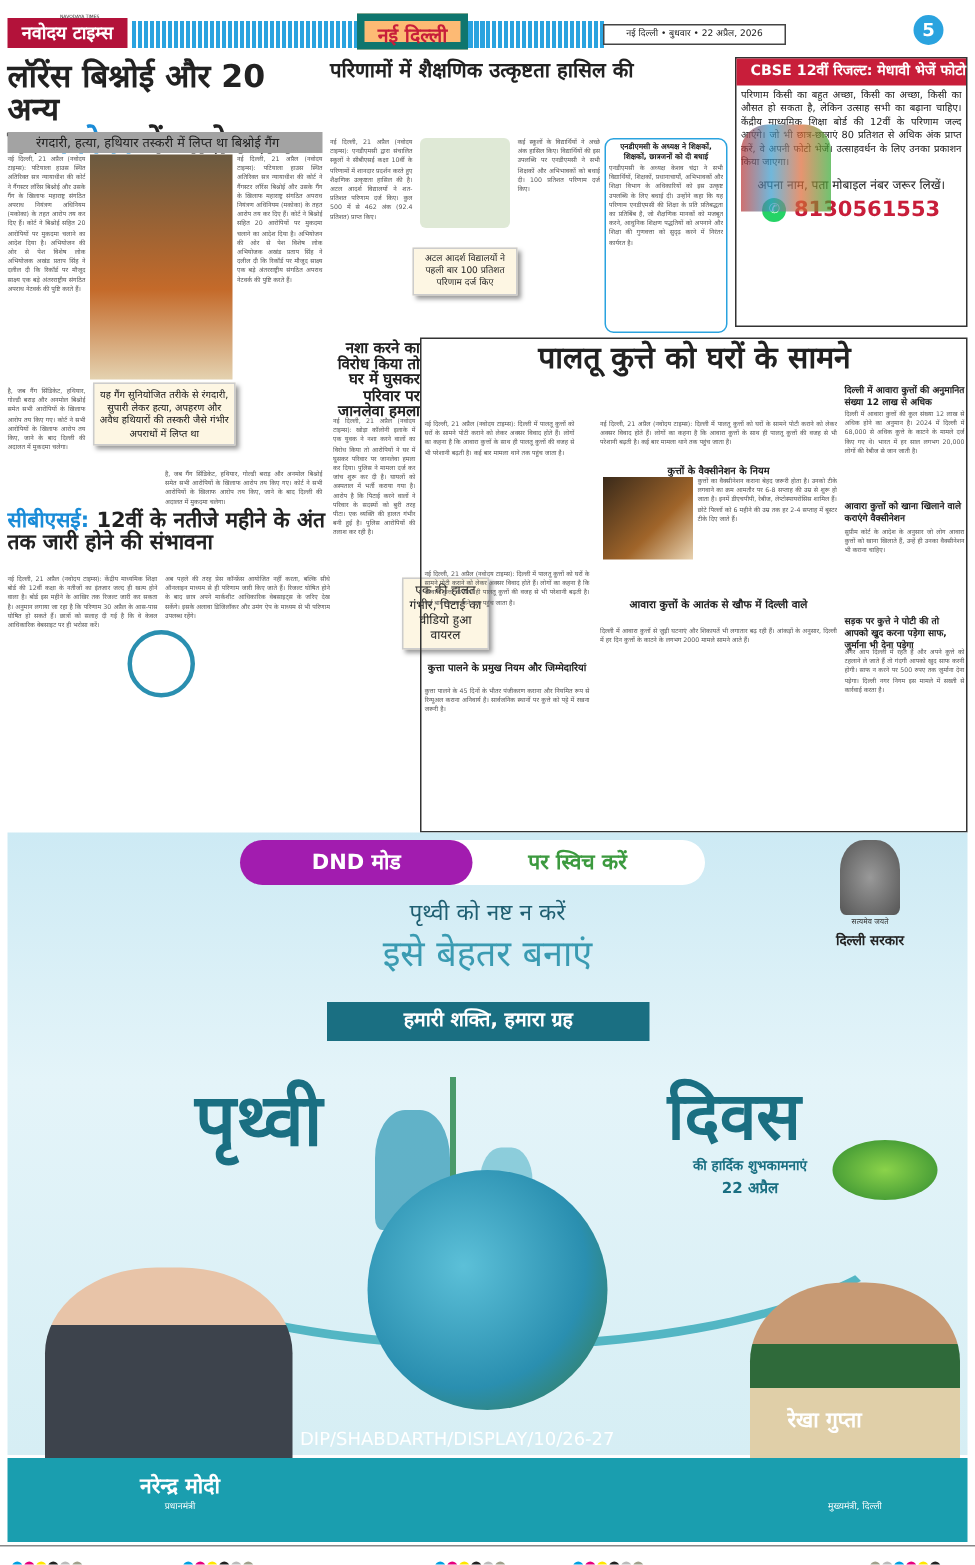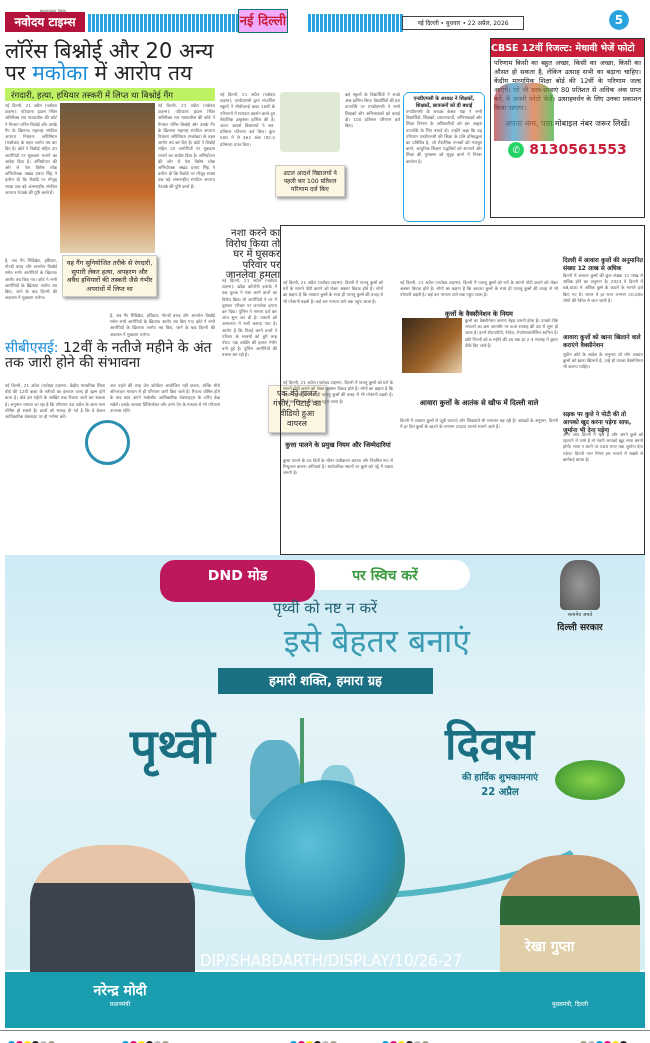--- a/index.html
+++ b/index.html
@@ -2,52 +2,52 @@
 <html><head>
 <meta charset="utf-8">
 <style>
 *{margin:0;padding:0;box-sizing:border-box}
 body{width:650px;height:1043px;background:#fff;font-family:"DejaVu Sans",sans-serif;color:#222;position:relative;overflow:hidden}
 .abs{position:absolute}
 
 .masthead{left:5px;top:12px;width:80px;height:20px;background:#b3123a;color:#fff;font-weight:bold;font-size:12px;text-align:center;line-height:20px}
 .mast-sub{left:40px;top:9px;font-size:3px;color:#333}
 .stripe{top:14px;height:18px;background:repeating-linear-gradient(90deg,#2aa3df 0 3px,#fff 3px 4px)}
-.city-tab{left:238px;top:9px;width:50px;height:24px;border:1px solid #0f766e;background:#f0abfc;color:#c81e3a;font-weight:bold;font-size:13px;text-align:center;line-height:22px}
+.city-tab{left:238px;top:9px;width:74px;height:24px;border:5px solid #0f766e;background:#fdba74;color:#c81e3a;font-weight:bold;font-size:13px;text-align:center;line-height:22px}
 .dateline{left:402px;top:16px;width:122px;height:14px;border:1px solid #444;background:#fff;font-size:6px;line-height:12px;text-align:center;color:#222}
 .pageno{left:609px;top:10px;width:20px;height:20px;border-radius:50%;background:#2aa3df;color:#fff;font-weight:bold;font-size:12px;text-align:center;line-height:20px}
 
-.h1{font-family:"DejaVu Sans",sans-serif;font-weight:normal;color:#222;line-height:1.05}
+.h1{font-family:"DejaVu Sans",sans-serif;font-weight:bold;color:#222;line-height:1.05}
 .blue{color:#1a8cd8}
-.sub-band{background:#bef264;font-size:8.5px;color:#222;padding:1px 6px}
+.sub-band{background:#a3a3a3;font-size:8.5px;color:#222;padding:1px 19px}
 .col-text{font-size:4.2px;line-height:6.2px;color:#555;text-align:justify;overflow:hidden;font-family:"DejaVu Sans",sans-serif}
 .callout{background:#fdf6e3;border:1px solid #ccc;box-shadow:2px 2px 3px #999;font-size:8px;line-height:10px;text-align:center;color:#222;padding:3px}
 .cbse-box{left:490px;top:38px;width:155px;height:180px;border:1px solid #333}
-.cbse-title{background:#c81e3a;color:#fff;font-weight:bold;font-size:9.5px;height:18px;line-height:18px;text-align:left}
+.cbse-title{background:#c81e3a;color:#fff;font-weight:bold;font-size:9.5px;height:18px;line-height:18px;text-align:right}
 .cbse-body{font-size:6.5px;line-height:9px;padding:2px 3px;color:#222;text-align:justify}
 .phone{color:#c81e3a;font-weight:bold;font-size:14px}
 .wa{width:16px;height:16px;border-radius:50%;background:#25d366;display:inline-block;vertical-align:middle;color:#fff;font-size:9px;text-align:center;line-height:16px}
 .dog-box{left:280px;top:225px;width:365px;height:330px;border:1px solid #333}
 .subhead{font-weight:bold;font-size:6.5px;color:#222;text-align:center}
 
 .ad{left:5px;top:555px;width:640px;height:415px;background:linear-gradient(180deg,#cdeaf4 0%,#e4f4f9 40%,#d6eef4 100%)}
-.dnd{left:160px;top:560px;width:155px;height:42px;border-radius:15px;background:#be185d;color:#fff;font-weight:bold;font-size:14px;text-align:center;line-height:30px}
+.dnd{left:160px;top:560px;width:155px;height:30px;border-radius:15px;background:#a21caf;color:#fff;font-weight:bold;font-size:14px;text-align:center;line-height:30px}
 .dnd2{left:300px;top:560px;width:170px;height:30px;border-radius:0 15px 15px 0;background:#fff;color:#3c9a3f;font-weight:bold;font-size:14px;text-align:center;line-height:30px}
 .ad-l1{left:180px;top:597px;width:290px;text-align:center;font-size:15px;color:#1f5f72}
-.ad-l2{left:180px;top:618px;width:290px;text-align:right;font-size:32px;color:#3a9bb2}
+.ad-l2{left:180px;top:618px;width:290px;text-align:center;font-size:24px;color:#3a9bb2}
 .ad-band{left:218px;top:668px;width:215px;height:26px;background:#1a6f82;color:#fff;font-weight:bold;font-size:13px;text-align:center;line-height:26px}
 .prithvi{left:130px;top:712px;font-size:48px;font-weight:bold;color:#1a6f82}
 .diwas{left:445px;top:712px;font-size:44px;font-weight:bold;color:#1a6f82}
 .wishes{left:440px;top:770px;width:120px;text-align:center;font-size:9px;font-weight:bold;color:#1a6f82}
 .date22{left:440px;top:784px;width:120px;text-align:center;font-size:10px;font-weight:bold;color:#1a6f82}
 .globe{left:245px;top:780px;width:160px;height:160px;border-radius:50%;background:radial-gradient(circle at 40% 40%,#5cc0d8,#2a8fb0 60%,#3b7a3a 100%)}
 .footband{left:5px;top:972px;width:640px;height:56px;background:#1a9eaf}
 .fname{color:#fff;font-weight:bold;font-size:14px}
 .frole{color:#fff;font-size:6px}
-.dip{left:200px;top:952px;color:#fff;font-size:15px}
+.dip{left:200px;top:952px;color:#fff;font-size:12px}
 .swatch{display:inline-block;width:7px;height:7px;border-radius:50%;margin-right:1px}
 .person{border-radius:45% 45% 0 0}
 </style>
 </head>
 <body>
 
 <div class="abs masthead">नवोदय टाइम्स</div>
 <div class="abs mast-sub">NAVODAYA TIMES</div>
 <div class="abs stripe" style="left:88px;width:150px"></div>
 <div class="abs stripe" style="left:308px;width:95px"></div>
@@ -66,46 +66,48 @@
 <div class="abs callout" style="left:62px;top:255px;width:95px;font-size:6.5px;line-height:8.5px">यह गैंग सुनियोजित तरीके से रंगदारी, सुपारी लेकर हत्या, अपहरण और अवैध हथियारों की तस्करी जैसे गंभीर अपराधों में लिप्त था</div>
 <div class="abs col-text" style="left:5px;top:258px;width:52px;height:55px">है, जब गैंग सिंडिकेट, हथियार, गोल्डी बराड़ और अनमोल बिश्नोई समेत सभी आरोपियों के खिलाफ आरोप तय किए गए। कोर्ट ने सभी आरोपियों के खिलाफ आरोप तय किए, जाने के बाद दिल्ली की अदालत में मुकदमा चलेगा।</div>
 <div class="abs col-text" style="left:110px;top:313px;width:105px;height:25px">है, जब गैंग सिंडिकेट, हथियार, गोल्डी बराड़ और अनमोल बिश्नोई समेत सभी आरोपियों के खिलाफ आरोप तय किए गए। कोर्ट ने सभी आरोपियों के खिलाफ आरोप तय किए, जाने के बाद दिल्ली की अदालत में मुकदमा चलेगा।</div>
 
 <div class="abs h1" style="left:5px;top:340px;width:215px;font-size:14px"><span class="blue">सीबीएसई:</span><span> 12वीं के नतीजे महीने के अंत तक जारी होने की संभावना</span></div>
 <div class="abs col-text" style="left:5px;top:383px;width:100px;height:170px">नई दिल्ली, 21 अप्रैल (नवोदय टाइम्स): केंद्रीय माध्यमिक शिक्षा बोर्ड की 12वीं कक्षा के नतीजों का इंतजार जल्द ही खत्म होने वाला है। बोर्ड इस महीने के आखिर तक रिजल्ट जारी कर सकता है। अनुमान लगाया जा रहा है कि परिणाम 30 अप्रैल के आस-पास घोषित हो सकते हैं। छात्रों को सलाह दी गई है कि वे केवल आधिकारिक वेबसाइट पर ही भरोसा करें।</div>
 <div class="abs" style="left:85px;top:420px;width:45px;height:45px;border-radius:50%;border:3px solid #2a8fb0;background:#fff"></div>
 <div class="abs col-text" style="left:110px;top:383px;width:110px;height:170px">अब पहले की तरह प्रेस कॉन्फ्रेंस आयोजित नहीं करता, बल्कि सीधे ऑनलाइन माध्यम से ही परिणाम जारी किए जाते हैं। रिजल्ट घोषित होने के बाद छात्र अपने मार्कशीट आधिकारिक वेबसाइट्स के जरिए देख सकेंगे। इसके अलावा डिजिलॉकर और उमंग ऐप के माध्यम से भी परिणाम उपलब्ध रहेंगे।</div>
 
 <div class="abs h1" style="left:220px;top:40px;width:265px;font-size:13.5px">
+  <div>परिणामों में शैक्षणिक उत्कृष्टता हासिल की</div>
 </div>
 <div class="abs col-text" style="left:220px;top:92px;width:55px;height:120px">नई दिल्ली, 21 अप्रैल (नवोदय टाइम्स): एनडीएमसी द्वारा संचालित स्कूलों ने सीबीएसई कक्षा 10वीं के परिणामों में शानदार प्रदर्शन करते हुए शैक्षणिक उत्कृष्टता हासिल की है। अटल आदर्श विद्यालयों ने शत-प्रतिशत परिणाम दर्ज किए। कुल 500 में से 462 अंक (92.4 प्रतिशत) प्राप्त किए।</div>
 <div class="abs" style="left:280px;top:92px;width:60px;height:60px;background:#dfe9d6;border-radius:4px"></div>
 <div class="abs col-text" style="left:345px;top:92px;width:55px;height:120px">कई स्कूलों के विद्यार्थियों ने अच्छे अंक हासिल किए। विद्यार्थियों की इस उपलब्धि पर एनडीएमसी ने सभी शिक्षकों और अभिभावकों को बधाई दी। 100 प्रतिशत परिणाम दर्ज किए।</div>
 <div class="abs callout" style="left:275px;top:165px;width:70px;font-size:6px;line-height:8px">अटल आदर्श विद्यालयों ने पहली बार 100 प्रतिशत परिणाम दर्ज किए</div>
 <div class="abs" style="left:403px;top:92px;width:82px;height:130px;border:1px solid #2aa3df;border-radius:6px;padding:2px">
   <div class="subhead" style="font-size:5px;line-height:7px">एनडीएमसी के अध्यक्ष ने शिक्षकों, शिक्षकों, छात्रजनों को दी बधाई</div>
   <div class="col-text" style="height:110px">एनडीएमसी के अध्यक्ष केशव चंद्रा ने सभी विद्यार्थियों, शिक्षकों, प्रधानाचार्यों, अभिभावकों और शिक्षा विभाग के अधिकारियों को इस उत्कृष्ट उपलब्धि के लिए बधाई दी। उन्होंने कहा कि यह परिणाम एनडीएमसी की शिक्षा के प्रति प्रतिबद्धता का प्रतिबिंब है, जो शैक्षणिक मानकों को मजबूत करने, आधुनिक शिक्षण पद्धतियों को अपनाने और शिक्षा की गुणवत्ता को सुदृढ़ करने में निरंतर कार्यरत है।</div>
 </div>
 
 <div class="abs cbse-box">
   <div class="cbse-title">CBSE 12वीं रिजल्ट: मेधावी भेजें फोटो</div>
   <div style="position:relative">
     <div class="abs" style="left:3px;top:26px;width:60px;height:58px;background:linear-gradient(90deg,#b33,#39c,#d63,#3a3);border-radius:30% 30% 0 0;opacity:.7"></div>
     <div class="cbse-body">परिणाम किसी का बहुत अच्छा, किसी का अच्छा, किसी का औसत हो सकता है, लेकिन उत्साह सभी का बढ़ाना चाहिए। केंद्रीय माध्यमिक शिक्षा बोर्ड की 12वीं के परिणाम जल्द आएंगे। जो भी छात्र-छात्राएं 80 प्रतिशत से अधिक अंक प्राप्त करें, वे अपनी फोटो भेजें। उत्साहवर्धन के लिए उनका प्रकाशन किया जाएगा।</div>
   </div>
   <div style="font-size:8px;text-align:center;margin-top:2px">अपना नाम, पता मोबाइल नंबर जरूर लिखें।</div>
-  <div style="text-align:center;margin-top:11px"><span class="wa">✆</span> <span class="phone">8130561553</span></div>
+  <div style="text-align:center;margin-top:1px"><span class="wa">✆</span> <span class="phone">8130561553</span></div>
 </div>
 
 <div class="abs h1" style="left:220px;top:228px;width:60px;font-size:10px;text-align:right">नशा करने का विरोध किया तो घर में घुसकर परिवार पर जानलेवा हमला</div>
 <div class="abs col-text" style="left:222px;top:278px;width:55px;height:270px">नई दिल्ली, 21 अप्रैल (नवोदय टाइम्स): खोड़ा कॉलोनी इलाके में एक युवक ने नशा करने वालों का विरोध किया तो आरोपियों ने घर में घुसकर परिवार पर जानलेवा हमला कर दिया। पुलिस ने मामला दर्ज कर जांच शुरू कर दी है। घायलों को अस्पताल में भर्ती कराया गया है। आरोप है कि पिटाई करने वालों ने परिवार के सदस्यों को बुरी तरह पीटा। एक व्यक्ति की हालत गंभीर बनी हुई है। पुलिस आरोपियों की तलाश कर रही है।</div>
 <div class="abs callout" style="left:268px;top:385px;width:58px;font-size:8px;line-height:10px">एक की हालत गंभीर, पिटाई का वीडियो हुआ वायरल</div>
 
 <div class="abs dog-box"></div>
 <div class="abs h1" style="left:288px;top:228px;width:350px;font-size:20px;text-align:center">
+  <div>पालतू कुत्ते को घरों के सामने</div>
 </div>
 <div class="abs col-text" style="left:283px;top:280px;width:100px;height:100px">नई दिल्ली, 21 अप्रैल (नवोदय टाइम्स): दिल्ली में पालतू कुत्तों को घरों के सामने पोटी कराने को लेकर अक्सर विवाद होते हैं। लोगों का कहना है कि आवारा कुत्तों के साथ ही पालतू कुत्तों की वजह से भी परेशानी बढ़ती है। कई बार मामला थाने तक पहुंच जाता है।</div>
 <div class="abs col-text" style="left:283px;top:380px;width:110px;height:60px">नई दिल्ली, 21 अप्रैल (नवोदय टाइम्स): दिल्ली में पालतू कुत्तों को घरों के सामने पोटी कराने को लेकर अक्सर विवाद होते हैं। लोगों का कहना है कि आवारा कुत्तों के साथ ही पालतू कुत्तों की वजह से भी परेशानी बढ़ती है। कई बार मामला थाने तक पहुंच जाता है।</div>
 <div class="abs subhead" style="left:283px;top:440px;width:110px">कुत्ता पालने के प्रमुख नियम और जिम्मेदारियां</div>
 <div class="abs col-text" style="left:283px;top:458px;width:110px;height:92px">कुत्ता पालने के 45 दिनों के भीतर पंजीकरण कराना और नियमित रूप से रिन्यूअल कराना अनिवार्य है। सार्वजनिक स्थानों पर कुत्ते को पट्टे में रखना जरूरी है।</div>
 <div class="abs col-text" style="left:400px;top:280px;width:158px;height:30px">नई दिल्ली, 21 अप्रैल (नवोदय टाइम्स): दिल्ली में पालतू कुत्तों को घरों के सामने पोटी कराने को लेकर अक्सर विवाद होते हैं। लोगों का कहना है कि आवारा कुत्तों के साथ ही पालतू कुत्तों की वजह से भी परेशानी बढ़ती है। कई बार मामला थाने तक पहुंच जाता है।</div>
 <div class="abs subhead" style="left:400px;top:309px;width:158px">कुत्तों के वैक्सीनेशन के नियम</div>
 <div class="abs" style="left:402px;top:318px;width:60px;height:55px;background:linear-gradient(135deg,#3a2a1a,#a0652a 60%,#e8d2b0)"></div>
 <div class="abs col-text" style="left:465px;top:318px;width:93px;height:75px">कुत्तों का वैक्सीनेशन कराना बेहद जरूरी होता है। उनको टीके लगवाने का क्रम आमतौर पर 6-8 सप्ताह की उम्र से शुरू हो जाता है। इनमें डीएचपीपी, रेबीज, लेप्टोस्पायरोसिस शामिल हैं। छोटे पिल्लों को 6 महीने की उम्र तक हर 2-4 सप्ताह में बूस्टर टीके दिए जाते हैं।</div>
 <div class="abs subhead" style="left:400px;top:398px;width:158px;font-size:7px">आवारा कुत्तों के आतंक से खौफ में दिल्ली वाले</div>

